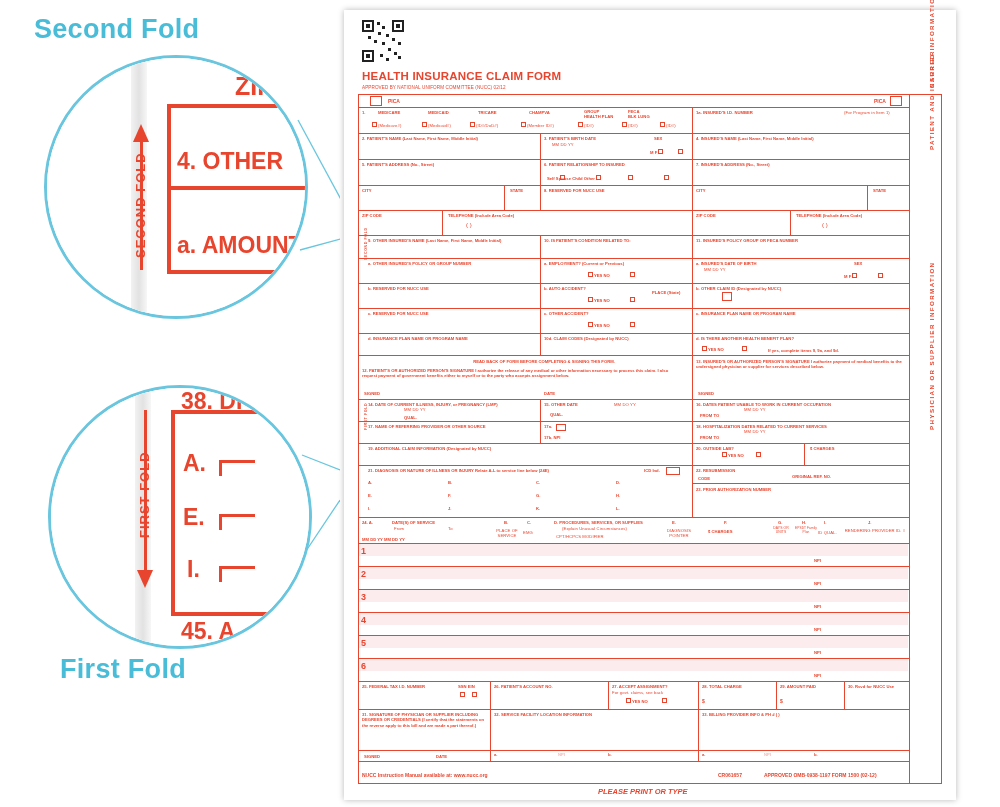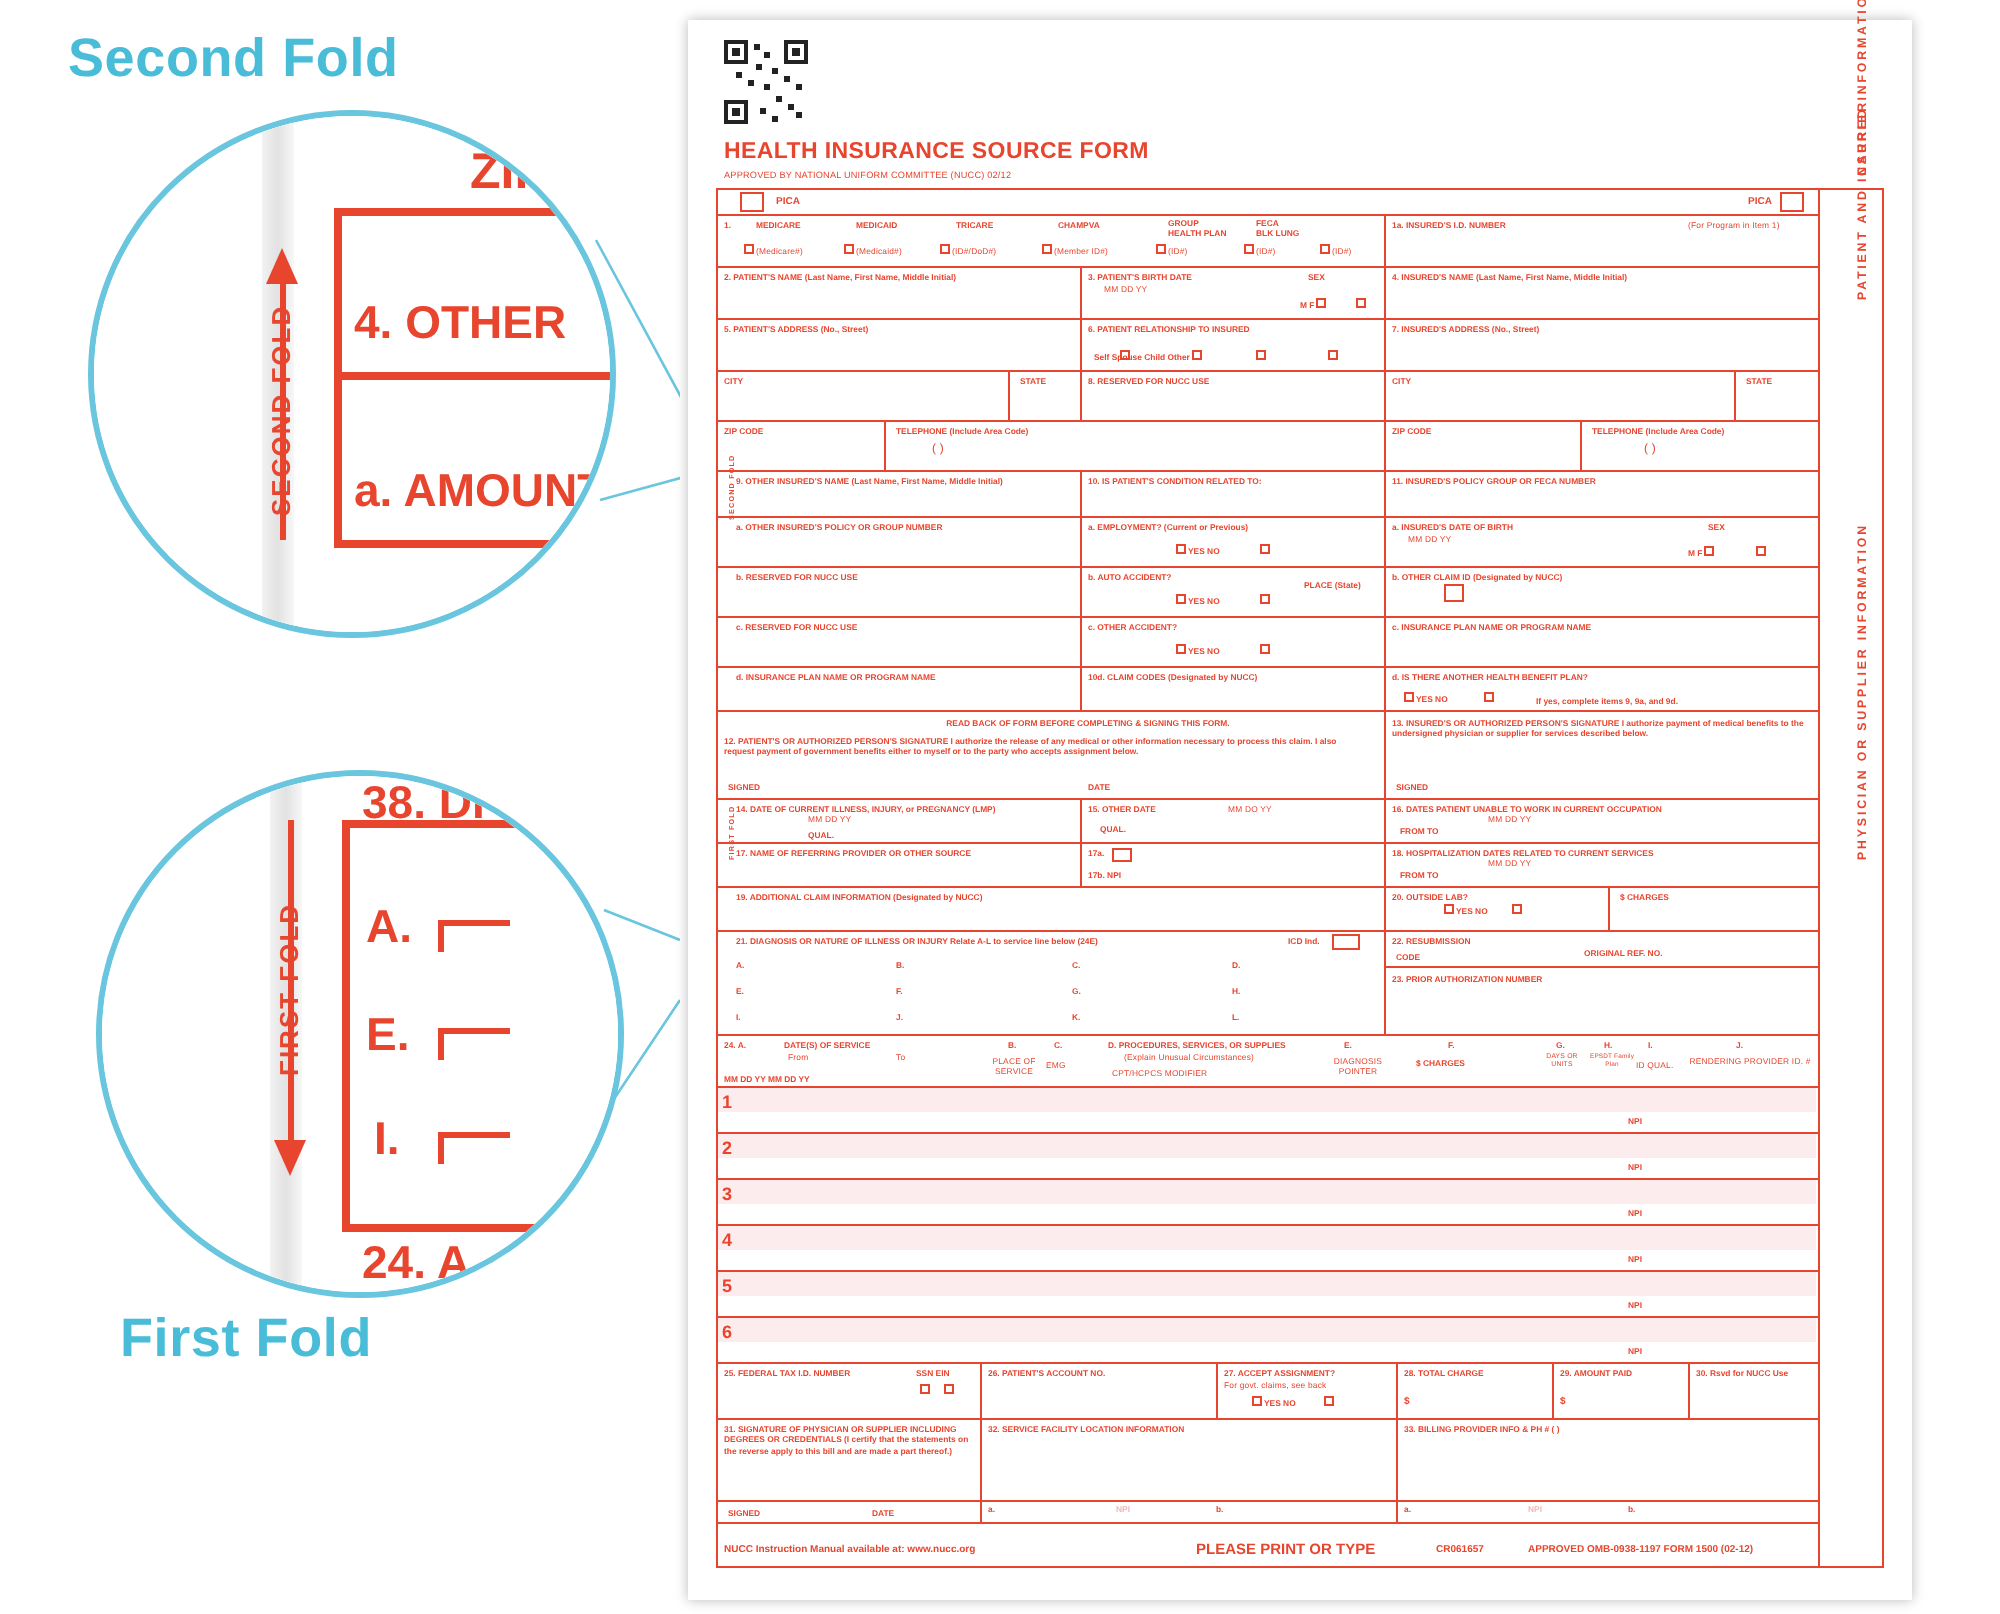--- a/index.html
+++ b/index.html
@@ -128,21 +128,21 @@
       <div class="red-line" style="left:168px;top:72px;width:3px;height:16px;"></div>
       <div class="red-line" style="left:168px;top:126px;width:36px;height:3px;"></div>
       <div class="red-line" style="left:168px;top:126px;width:3px;height:16px;"></div>
       <div class="red-line" style="left:168px;top:178px;width:36px;height:3px;"></div>
       <div class="red-line" style="left:168px;top:178px;width:3px;height:16px;"></div>
 
       <div class="zoom-label" style="left:130px;top:0px;font-size:23px;">38. DI</div>
       <div class="zoom-label" style="left:132px;top:62px;font-size:23px;">A.</div>
       <div class="zoom-label" style="left:132px;top:116px;font-size:23px;">E.</div>
       <div class="zoom-label" style="left:136px;top:168px;font-size:23px;">I.</div>
-      <div class="zoom-label" style="left:130px;top:230px;font-size:23px;">24. A</div>
+      <div class="zoom-label" style="left:130px;top:230px;font-size:23px;">45. A</div>
 
       <div class="arrow-shaft" style="left:93px;top:22px;height:160px;"></div>
       <div class="arrow-head" style="left:86px;top:182px;border-left:8px solid transparent;border-right:8px solid transparent;border-top:18px solid #e8452e;"></div>
       <div class="fold-vert-label" style="left:86px;top:150px;font-size:13px;">FIRST FOLD</div>
     </div>
   </div>
 </div>
 
 <div id="form-wrap">
 <div id="form-inner">
@@ -166,21 +166,21 @@
     <i style="left:20px;top:22px;width:3px;height:3px;"></i>
     <i style="left:30px;top:18px;width:3px;height:3px;"></i>
     <i style="left:36px;top:22px;width:3px;height:3px;"></i>
     <i style="left:26px;top:28px;width:3px;height:3px;"></i>
     <i style="left:32px;top:32px;width:3px;height:3px;"></i>
     <i style="left:18px;top:34px;width:3px;height:3px;"></i>
     <i style="left:24px;top:38px;width:3px;height:3px;"></i>
     <i style="left:36px;top:36px;width:3px;height:3px;"></i>
   </div>
 
-  <div class="f big" style="left:18px;top:60px;font-size:11.5px;letter-spacing:.2px;">HEALTH INSURANCE SOURCE FORM</div>
+  <div class="f big" style="left:18px;top:60px;font-size:11.5px;letter-spacing:.2px;">HEALTH INSURANCE CLAIM FORM</div>
   <div class="f lbl" style="left:18px;top:75px;font-size:4.6px;">APPROVED BY NATIONAL UNIFORM COMMITTEE (NUCC) 02/12</div>
 
   <div class="f bx" style="left:14px;top:84px;width:584px;height:690px;border-width:1.3px;"></div>
   <div class="f bx" style="left:565px;top:84px;width:33px;height:690px;border-width:1.3px;border-top:none;border-bottom:none;border-right:none;"></div>
   <div class="side-txt" style="left:584px;top:78px;">CARRIER</div>
   <div class="side-txt" style="left:584px;top:140px;">PATIENT AND INSURED INFORMATION</div>
   <div class="side-txt" style="left:584px;top:420px;">PHYSICIAN OR SUPPLIER INFORMATION</div>
 
   <div class="f bx" style="left:14px;top:84px;width:551px;height:14px;border-top:none;border-left:none;border-right:none;"></div>
   <div class="f lbl-b" style="left:44px;top:88px;font-size:5px;">PICA</div>
@@ -469,18 +469,18 @@
   <div class="f lbl-b" style="left:92px;top:744px;">DATE</div>
   <div class="f lbl-b" style="left:150px;top:742px;">a.</div>
   <div class="f lbl-b" style="left:214px;top:742px;color:#f3b9b6;">NPI</div>
   <div class="f lbl-b" style="left:264px;top:742px;">b.</div>
   <div class="f lbl-b" style="left:358px;top:742px;">a.</div>
   <div class="f lbl-b" style="left:420px;top:742px;color:#f3b9b6;">NPI</div>
   <div class="f lbl-b" style="left:470px;top:742px;">b.</div>
   <div class="f bx" style="left:14px;top:740px;width:551px;height:1px;border-left:none;border-right:none;border-bottom:none;"></div>
 
   <div class="f lbl-b" style="left:18px;top:762px;font-size:5px;">NUCC Instruction Manual available at: www.nucc.org</div>
-  <div class="f big" style="left:254px;top:760px;font-size:7.5px;color:#e8452e;">PLEASE PRINT OR TYPE</div>
+  <div class="f big" style="left:254px;top:777px;font-size:7.5px;font-style:italic;color:#e8452e;">PLEASE PRINT OR TYPE</div>
   <div class="f lbl-b" style="left:374px;top:762px;font-size:5px;">CR061657</div>
   <div class="f lbl-b" style="left:420px;top:762px;font-size:5px;">APPROVED OMB-0938-1197 FORM 1500 (02-12)</div>
 
 </div>
 </div>
 
 </body></html>

